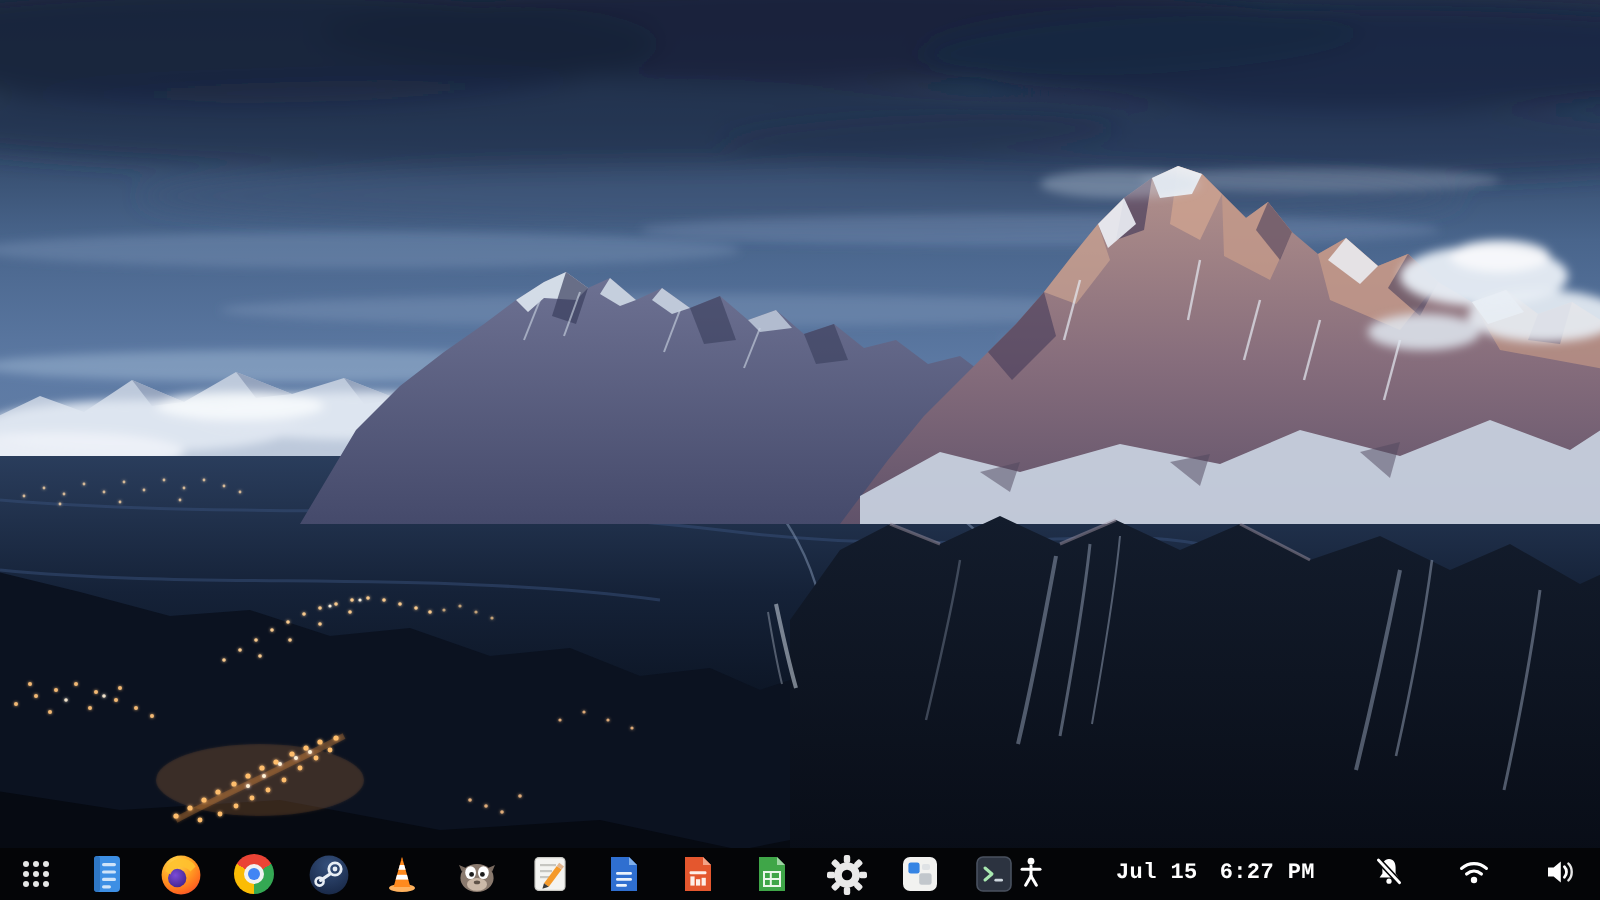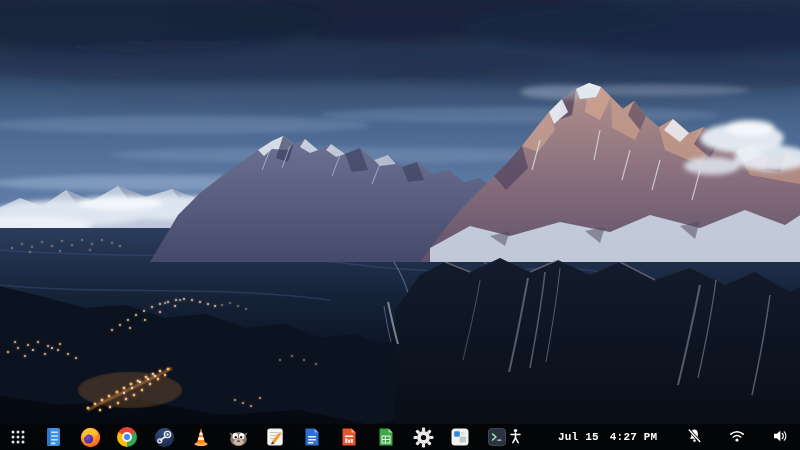--- a/index.html
+++ b/index.html
@@ -543,21 +543,21 @@
             <path d="M3,6.6 L12,6.6"></path>
             <path d="M7.5,10 L4.8,14.6"></path>
             <path d="M7.5,10 L10.2,14.6"></path>
           </g>
         </svg>
       </span>
     </button>
 
     <div class="clock">
       <span>Jul 15</span>
-      <span>4:27 PM</span>
+      <span>6:27 PM</span>
     </div>
 
     <button class="st-btn">
       <span>
         <svg width="15" height="16" viewBox="0 0 15 16">
           <path d="M7.5,1.5 C5.2,1.5 4.2,3.4 4.2,5.8 L4.2,8.8 L2.8,10.8 L12.2,10.8 L10.8,8.8 L10.8,5.8 C10.8,3.4 9.8,1.5 7.5,1.5 Z" fill="#fff"></path>
           <circle cx="7.5" cy="12.6" r="1.3" fill="#fff"></circle>
           <path d="M2.2,2 L12.8,13.4" stroke="#040507" stroke-width="3"></path>
           <path d="M2.2,2 L12.8,13.4" stroke="#fff" stroke-width="1.4" stroke-linecap="round"></path>
         </svg>

